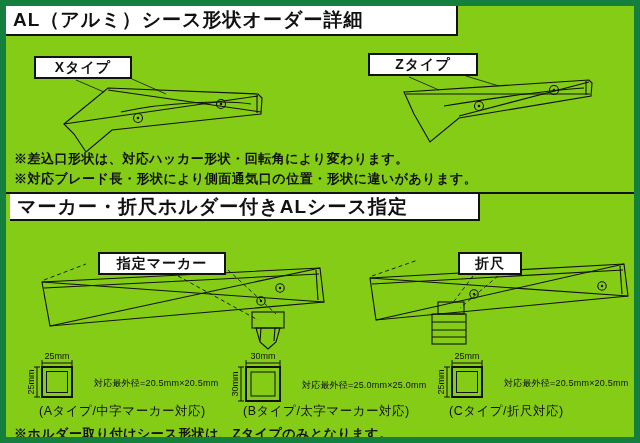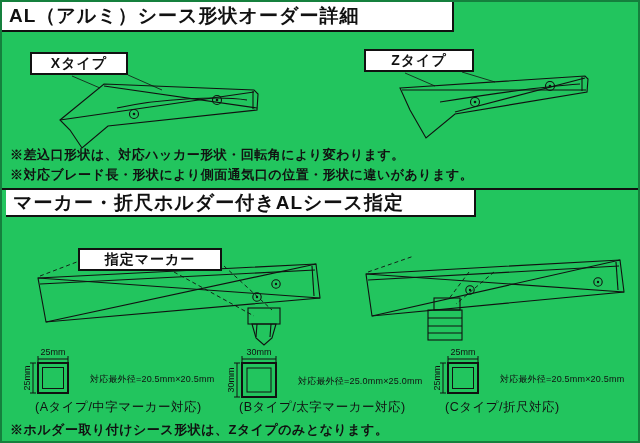--- a/index.html
+++ b/index.html
@@ -1,20 +1,20 @@
 <!DOCTYPE html>
 <html><head>
 <meta charset="utf-8">
 <style>
   * { margin:0; padding:0; box-sizing:border-box; }
   html,body { background:#e8e8e8; }
   body { font-family:"Liberation Sans", sans-serif; color:#111; }
   .page {
-    position:relative; width:640px; height:443px; background:#22c55e;
-    border:2px solid #15803d; overflow:hidden;
+    position:relative; width:640px; height:443px; background:#84cc16;
+    border:6px solid #15803d; overflow:hidden;
   }
   .title-box {
     position:absolute; background:#fff; display:flex; align-items:center;
     font-weight:bold; font-size:19px; letter-spacing:1px; padding-left:7px;
     white-space:nowrap;
   }
   #title1 { left:0; top:0; width:452px; height:30px; border-right:2px solid #111; border-bottom:2px solid #111; }
   .sec2-rule { position:absolute; left:0; top:186px; width:636px; height:0; border-top:2px solid #111; }
   #title2 { left:4px; top:186px; width:470px; height:29px; border-top:2px solid #111; border-right:2px solid #111; border-bottom:2px solid #111; }
   .type-label {
@@ -91,41 +91,42 @@
     <line class="dash" x1="200" y1="34" x2="248" y2="78"></line>
     <circle cx="233" cy="65" r="4.2"></circle>
       <circle class="dot" cx="233" cy="65" r="1.2"></circle>
     <circle cx="252" cy="52" r="4.2"></circle>
       <circle class="dot" cx="252" cy="52" r="1.2"></circle>
     <rect x="224" y="76" width="32" height="16"></rect>
     <polygon points="228,92 252,92 248,106 240,113 232,106"></polygon>
     <line x1="233" y1="92" x2="232" y2="105"></line>
     <line x1="247" y1="92" x2="246" y2="105"></line>
   </svg>
-  <div class="type-label" style="left:76px;top:246px;width:144px;height:23px;">指定マーカー</div>
+  <div class="type-label" style="left:92px;top:246px;width:128px;height:23px;">指定マーカー</div>
 
   <svg class="draw" style="left:352px;top:230px;" width="284" height="122" viewBox="0 0 284 122">
     <line class="dash" x1="14" y1="40" x2="60" y2="24"></line>
     <polygon points="12,42 266,28 270,60 18,84"></polygon>
     <line x1="14" y1="48" x2="265" y2="34"></line>
     <line x1="12" y1="42" x2="270" y2="60"></line>
     <line x1="18" y1="84" x2="266" y2="28"></line>
     <line x1="262" y1="30" x2="264" y2="58"></line>
     <line class="dash" x1="115" y1="40" x2="94" y2="68"></line>
     <line class="dash" x1="140" y1="40" x2="102" y2="72"></line>
     <rect x="80" y="66" width="26" height="12"></rect>
     <rect x="74" y="78" width="34" height="30"></rect>
     <line x1="74" y1="86" x2="108" y2="86"></line>
     <line x1="74" y1="94" x2="108" y2="94"></line>
     <line x1="74" y1="101" x2="108" y2="101"></line>
     <circle cx="116" cy="58" r="4.2"></circle>
       <circle class="dot" cx="116" cy="58" r="1.2"></circle>
     <circle cx="244" cy="50" r="4.2"></circle>
       <circle class="dot" cx="244" cy="50" r="1.2"></circle>
   </svg>
+  <div class="type-label" style="left:452px;top:246px;width:64px;height:23px;">折尺</div>
 
   <div class="xsec" style="left:20px;top:344px;width:200px;">
     <svg class="xsvg" width="200" height="72">
       <line x1="16" y1="13" x2="46" y2="13"></line>
         <line x1="16" y1="10" x2="16" y2="16"></line>
         <line x1="46" y1="10" x2="46" y2="16"></line>
       <line x1="11" y1="17" x2="11" y2="47"></line>
         <line x1="8" y1="17" x2="14" y2="17"></line>
         <line x1="8" y1="47" x2="14" y2="47"></line>
       <rect class="thick" x="16" y="17" width="30" height="30"></rect>

